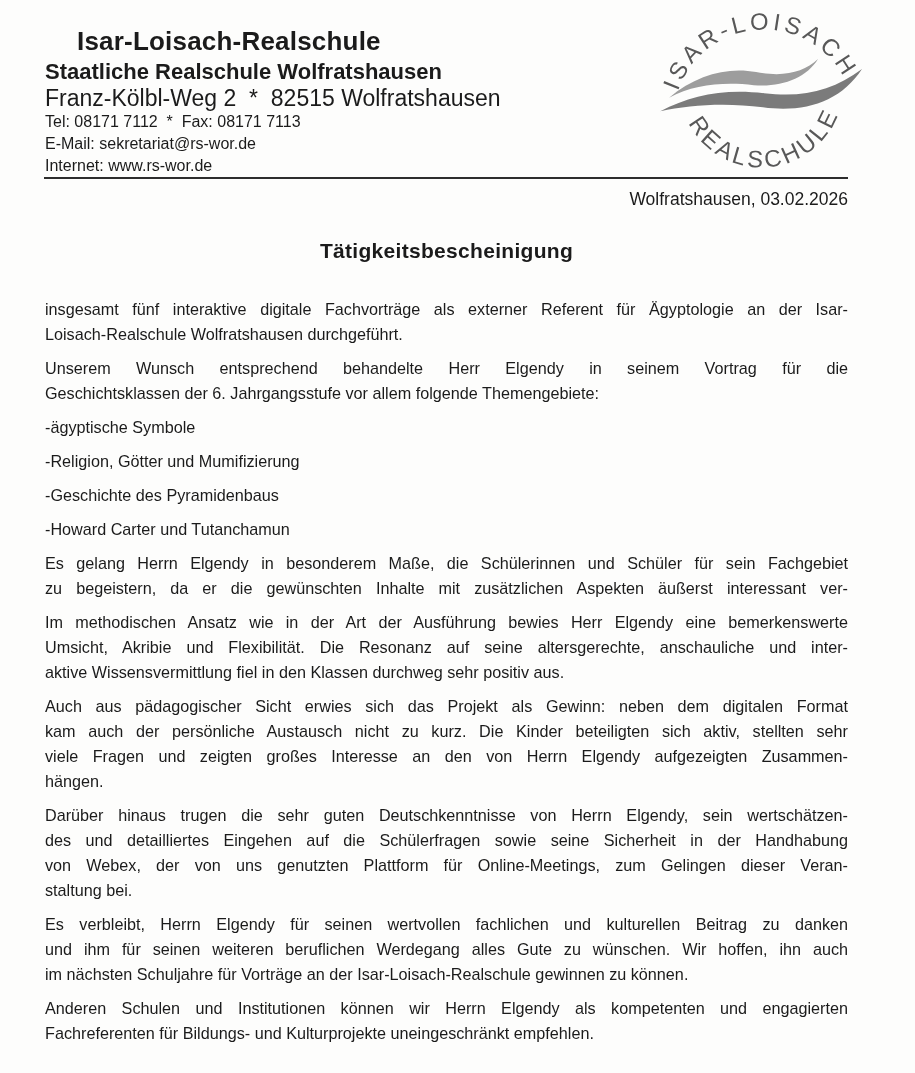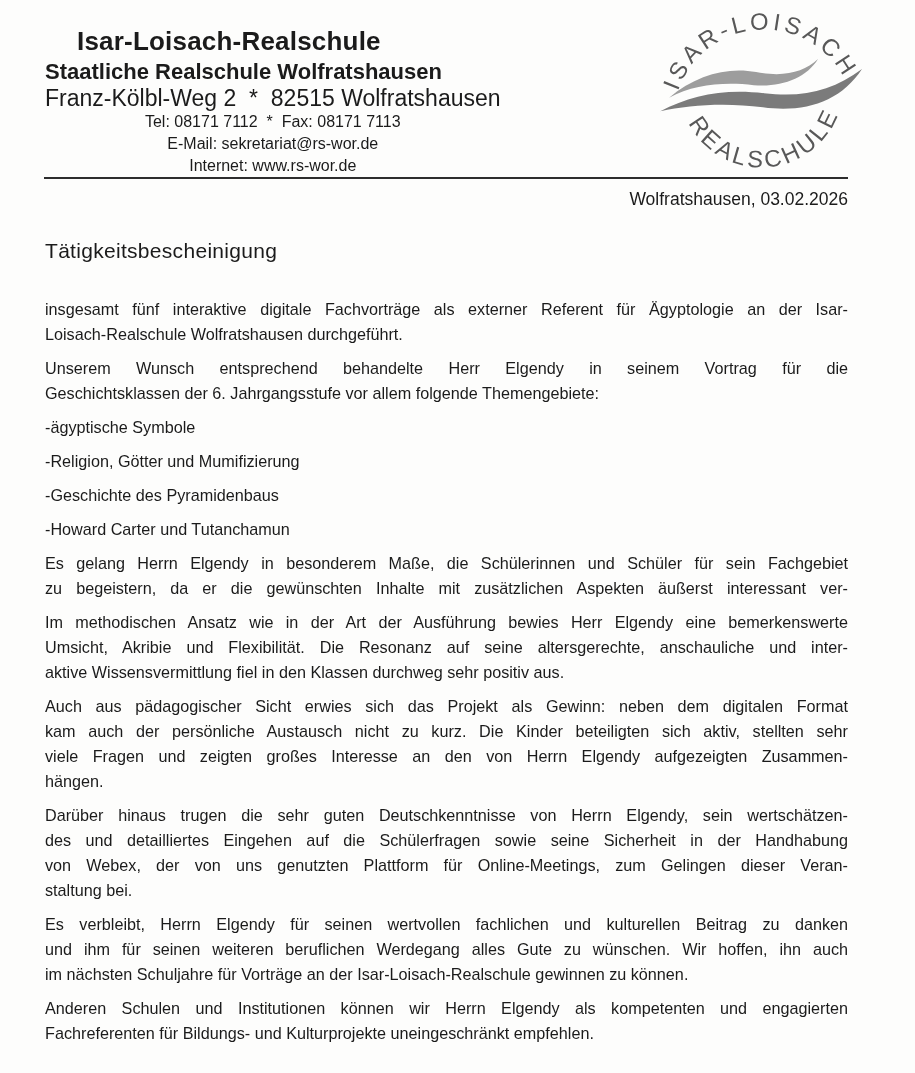--- a/index.html
+++ b/index.html
@@ -15,34 +15,34 @@
     background:#fdfdfc;
     color:#1b1b1b;
     overflow:hidden;
   }
 
   
   .header { position:absolute; left:45px; top:26px; }
   .school-name   { font-size:26px; font-weight:bold; line-height:31px; letter-spacing:0.2px;margin-left:32px; }
   .school-sub    { font-size:22px; font-weight:bold; line-height:26px; margin-top:2px; }
   .school-addr   { font-size:23px; line-height:26px; white-space:pre; }
-  .school-small  { font-size:16px; line-height:22px; white-space:pre;text-align:center; }
+  .school-small  { font-size:16px; line-height:22px; white-space:pre; }
 
   .logo { position:absolute; left:652px; top:8px; width:220px; height:162px; }
 
   .rule { position:absolute; left:44px; top:177px; width:804px; height:2px; background:#2d2d2d; }
 
   .date-line {
     position:absolute; left:45px; top:189px; width:803px;
     text-align:right; font-size:17.5px;
   }
 
   .doc-title {
     position:absolute; left:45px; top:239px; width:803px;
-    text-align:left; font-size:21px; font-weight:normal; letter-spacing:0.3px;
+    text-align:center; font-size:21px; font-weight:bold; letter-spacing:0.3px;
   }
 
   
   .letter-body {
     position:absolute; left:45px; top:297px; width:803px;
     font-size:16.2px; line-height:25px;
   }
   .para { margin:0 0 9px 0; }
   .line { text-align:left; }
   .line.jl { text-align:justify; text-align-last:justify; }

